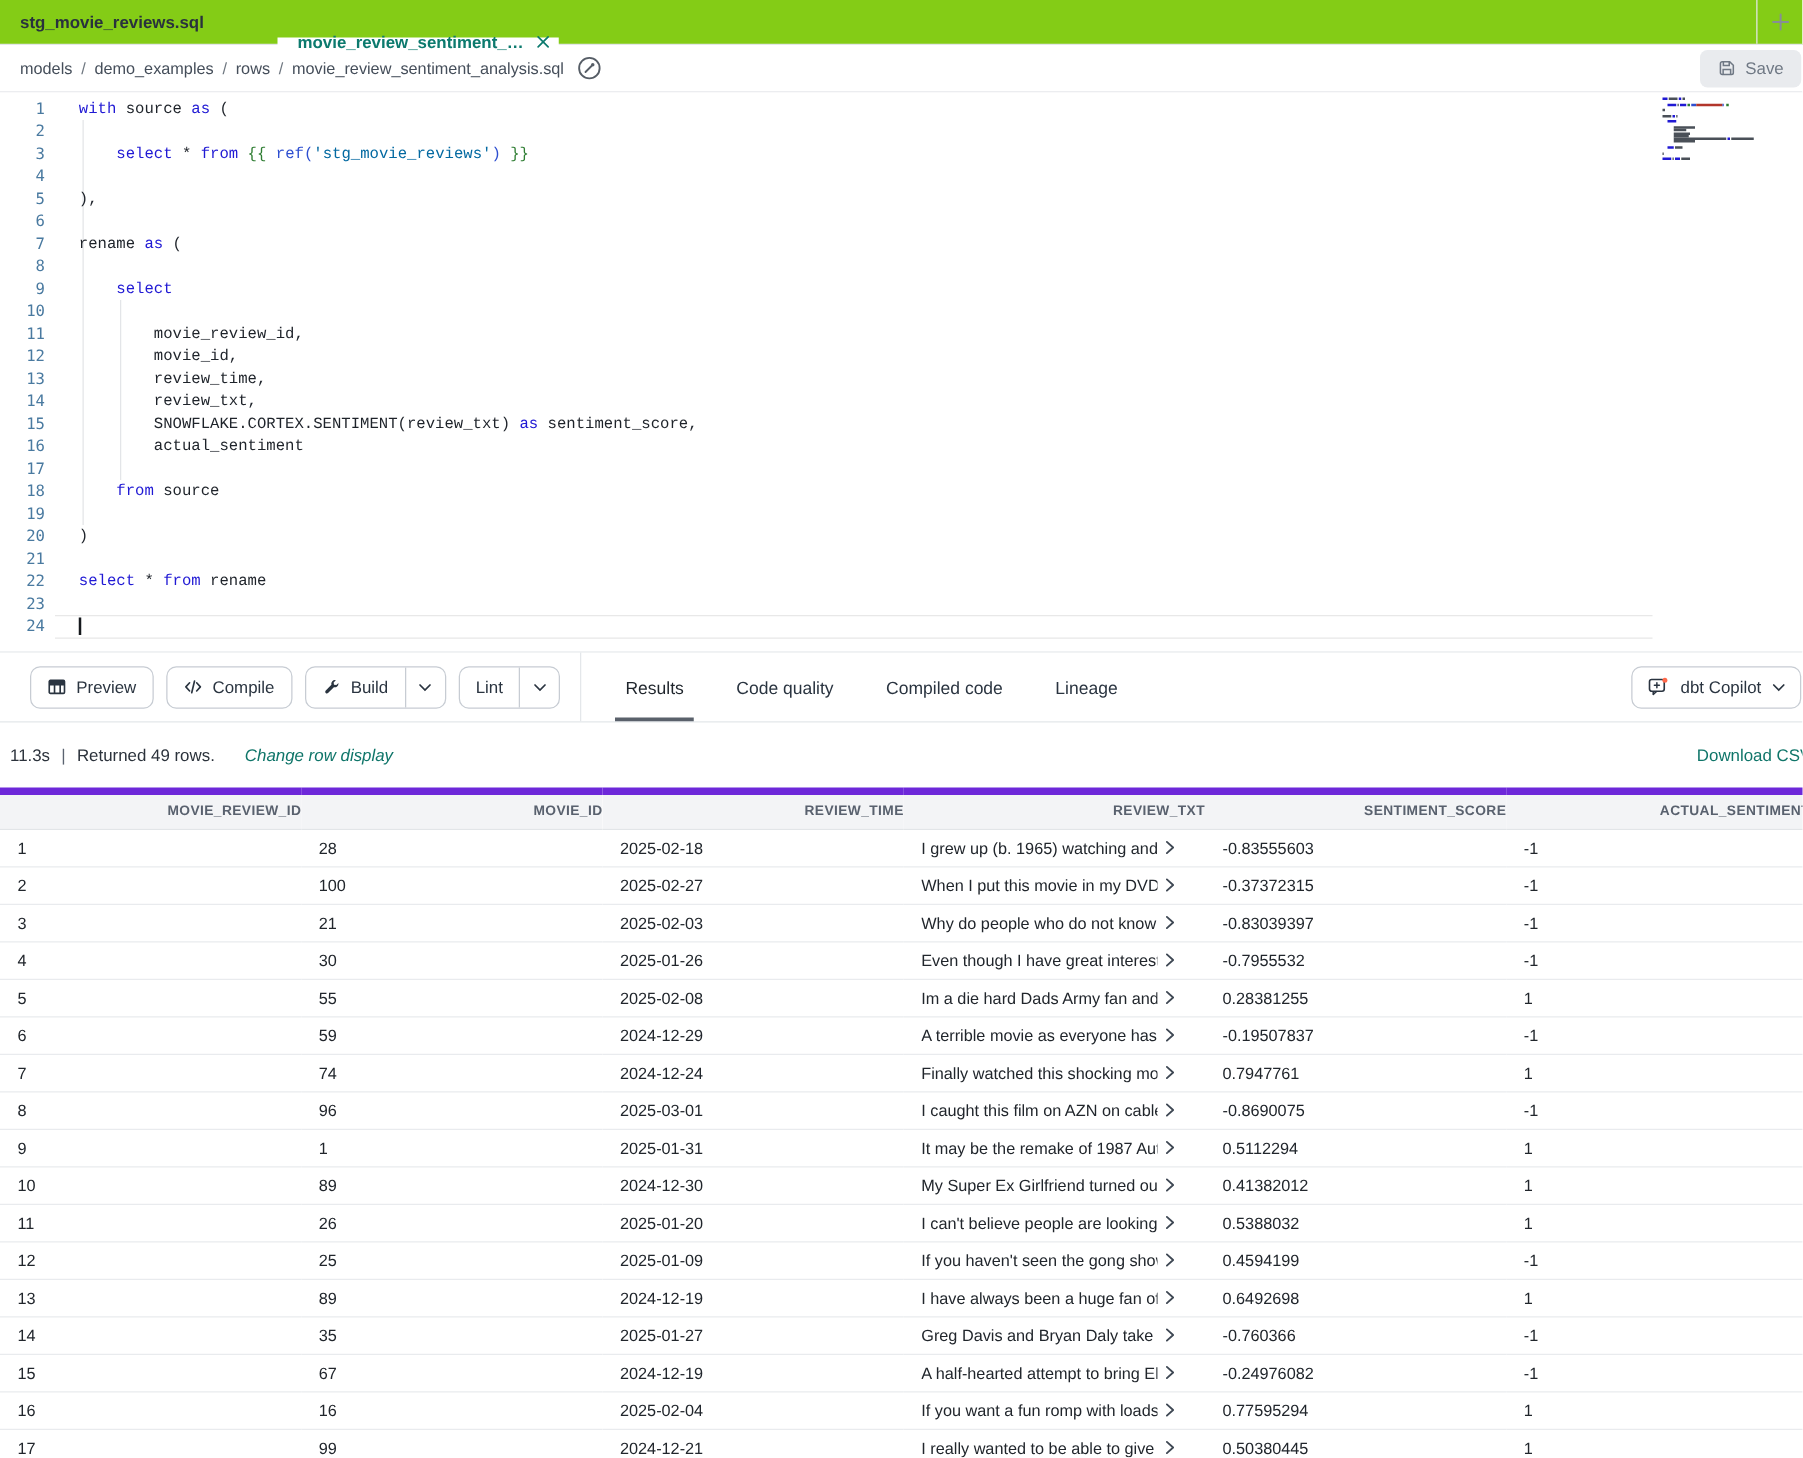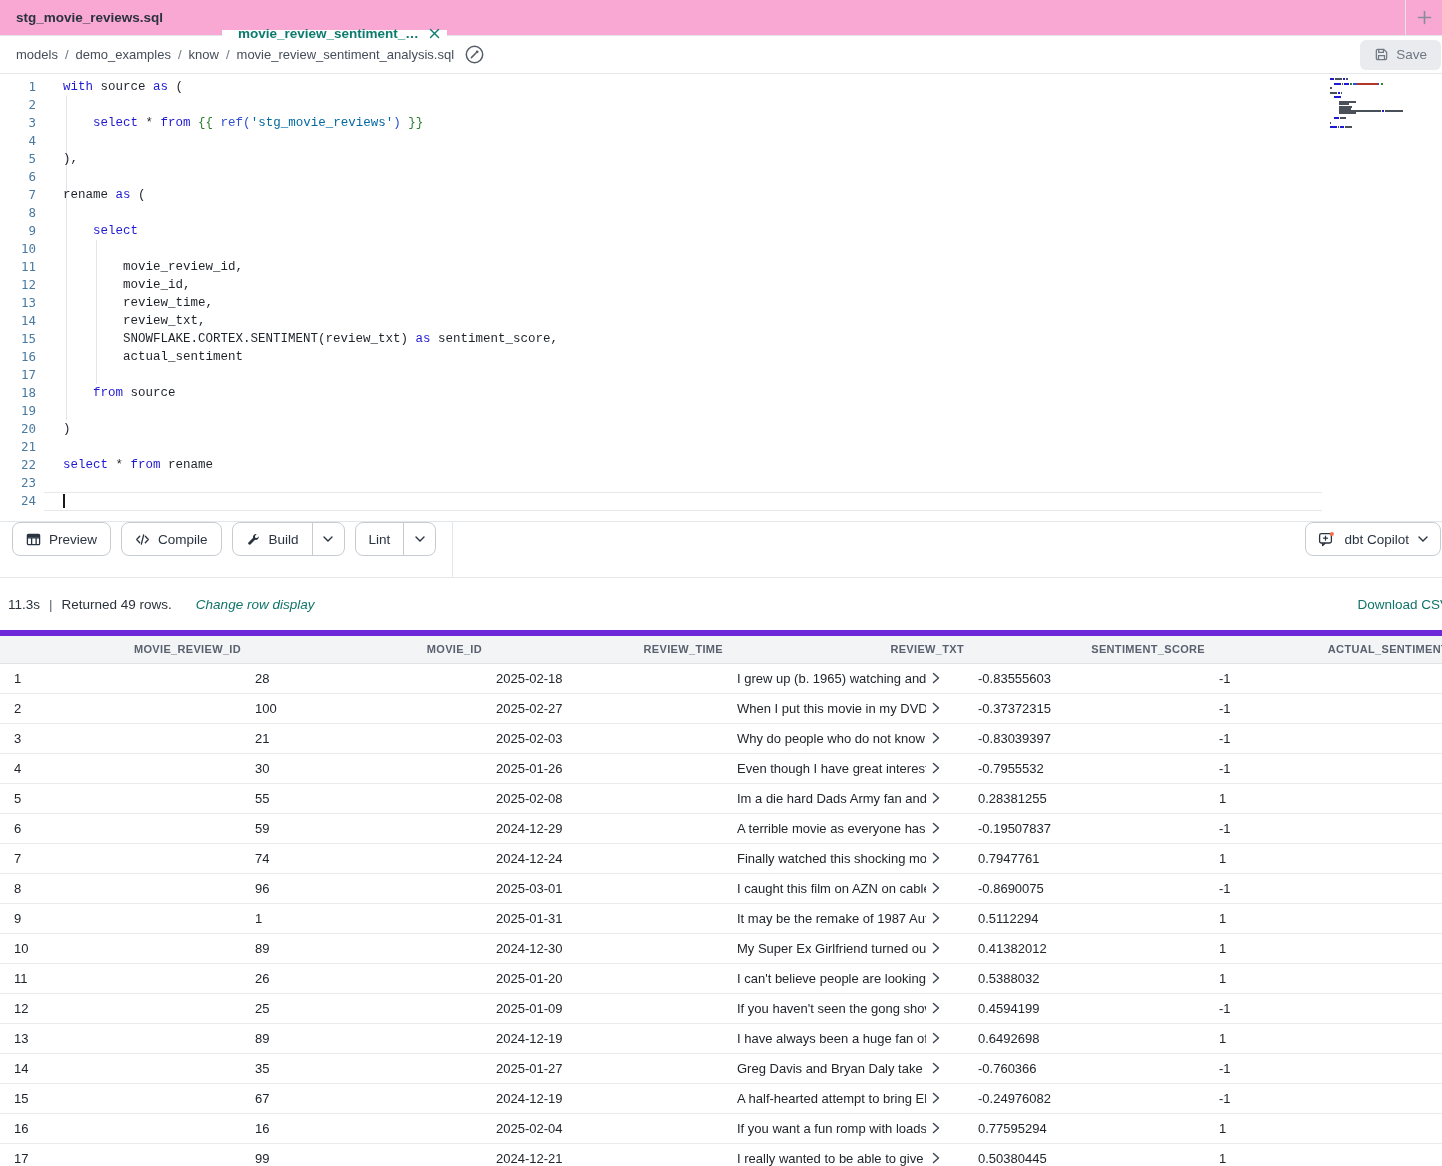--- a/index.html
+++ b/index.html
@@ -2,21 +2,21 @@
 <html><head>
 <meta charset="utf-8">
 <style>
   * { box-sizing: border-box; }
   html,body { margin:0; padding:0; }
   body {
     width:1442px; height:1166px; overflow:hidden; background:#fff;
     font-family:"Liberation Sans", sans-serif; color:#21262c;
   }
   
-  .tabbar { height:36px; background:#f9a8d4; border-bottom:1px solid #e3e6e9; display:flex; align-items:stretch; }
+  .tabbar { height:36px; background:#84cc16; border-bottom:1px solid #e3e6e9; display:flex; align-items:stretch; }
   .tab { width:222px; display:flex; align-items:center; padding:0 16px; font-size:13.5px; font-weight:700; color:#29323d; cursor:default; }
   .tab.active { width:225px; background:#fff; color:#0c7a6e; margin-bottom:-1px; justify-content:space-between;margin-top:30px; }
   .tab-close { display:flex; align-items:center; margin-left:10px; }
   .tabbar-fill { flex:1; }
   .newtab-btn { width:37px; border-left:1px solid #e3e6e9; display:flex; align-items:center; justify-content:center; color:#878d96; }
   
   .crumb-bar { height:38px; background:#fff; border-bottom:1px solid #e6e8eb; display:flex; align-items:center; padding-left:16px; }
   .crumbs { display:flex; align-items:center; gap:7px; font-size:13px; color:#454e5a; }
   .crumb-sep { color:#6f7780; }
   .crumb-icon { margin-left:10px; display:flex; align-items:center; }
@@ -34,21 +34,21 @@
   .guide-a { left:66px; top:22px; height:324px; }
   .guide-b { left:96px; top:166px; height:144px; }
   .current-line { position:absolute; left:44px; top:418px; width:1278px; height:19px; border-top:1px solid #e8e8e8; border-bottom:1px solid #e8e8e8; }
   .cursor { position:absolute; left:63px; top:420px; width:2px; height:14px; background:#15181c; }
   #minimap { position:absolute; left:1330px; top:4px; }
   .mm-line { height:2.3px; display:flex; }
   .mm-line span { height:2px; display:block; }
   .mm-kw { background:#2019d4; } .mm-pl { background:#4a5058; } .mm-str { background:#b2362b; }
   .mm-jj { background:#2e7d32; } .mm-fn { background:#2e4fd0; }
   
-  .toolbar { height:57px; border-top:1px solid #e4e7ea; border-bottom:1px solid #e4e7ea; display:flex; padding-left:12px; }
+  .toolbar { height:57px; border-top:1px solid #e4e7ea; border-bottom:1px solid #e4e7ea; display:flex; align-items:center; padding-left:24px; }
   .btn { height:34px; border:1px solid #c7ccd3; border-radius:8px; background:#fff; color:#2a3440; font-size:13.5px; font-weight:500;
     display:flex; align-items:center; gap:8px; padding:0 13px; margin-right:10px; font-family:inherit; }
   .btn-split { height:34px; border:1px solid #c7ccd3; border-radius:8px; background:#fff; display:flex; align-items:stretch; margin-right:10px; }
   .btn-main { display:flex; align-items:center; gap:8px; padding:0 13px; color:#2a3440; font-size:13.5px; font-weight:500; }
   .btn-caret { width:32px; border-left:1px solid #c7ccd3; display:flex; align-items:center; justify-content:center; color:#2a3440; }
   .tb-divider { width:1px; align-self:stretch; background:#e4e7ea; margin:0 14px 0 6px; }
   .ptabs { display:flex; height:100%; align-items:stretch; }
   .ptab { display:flex; align-items:center; padding:0 8px; margin:0 13px; font-size:14px; color:#2a3440; position:relative; }
   .ptab.active { color:#1f252c; }
   .ptab.active::after { content:""; position:absolute; left:0; right:0; bottom:0; height:3px; background:#5a616b; }
@@ -93,21 +93,21 @@
     </span>
   </div>
 </div>
 
 <div class="crumb-bar">
   <div class="crumbs" id="crumbs">
       <span>models</span>
       <span class="crumb-sep">/</span>
       <span>demo_examples</span>
       <span class="crumb-sep">/</span>
-      <span>know</span>
+      <span>rows</span>
       <span class="crumb-sep">/</span>
       <span>movie_review_sentiment_analysis.sql</span>
     </div>
   <span class="crumb-icon">
     <svg width="21" height="21" viewBox="0 0 21 21">
       <circle cx="10.5" cy="10.5" r="8.2" fill="none" stroke="#565d66" stroke-width="1.5"></circle>
       <path d="M7.4 13.6 L12.2 8.8" stroke="#565d66" stroke-width="1.5" stroke-linecap="round"></path>
       <circle cx="13.2" cy="7.8" r="1.4" fill="#565d66"></circle>
     </svg>
   </span>
@@ -296,20 +296,34 @@
     </div>
     <div class="btn-caret">
       <span>
         <svg width="10" height="8" viewBox="0 0 10 8" fill="none" stroke="#2a3440" stroke-width="1.4" stroke-linecap="round">
             <path d="M1 2 L5 6 L9 2"></path>
           </svg>
       </span>
     </div>
   </div>
   <div class="tb-divider"></div>
+  <div class="ptabs">
+    <div class="ptab active">
+        <span>Results</span>
+      </div>
+    <div class="ptab">
+        <span>Code quality</span>
+      </div>
+    <div class="ptab">
+        <span>Compiled code</span>
+      </div>
+    <div class="ptab">
+        <span>Lineage</span>
+      </div>
+  </div>
   <button class="copilot-btn">
     <span>
       <svg width="17" height="17" viewBox="0 0 17 17" fill="none">
         <rect x="1.6" y="2.6" width="11.8" height="9.4" rx="1.8" stroke="#2a3440" stroke-width="1.3"></rect>
         <path d="M4.6 12 v2.6 l2.8-2.6" stroke="#2a3440" stroke-width="1.3" stroke-linejoin="round"></path>
         <path d="M7.5 5.2 v4 M5.5 7.2 h4" stroke="#2a3440" stroke-width="1.2" stroke-linecap="round"></path>
         <circle cx="13.9" cy="3.1" r="2" fill="#ff694a"></circle>
       </svg>
     </span>
     <span>dbt Copilot</span>

